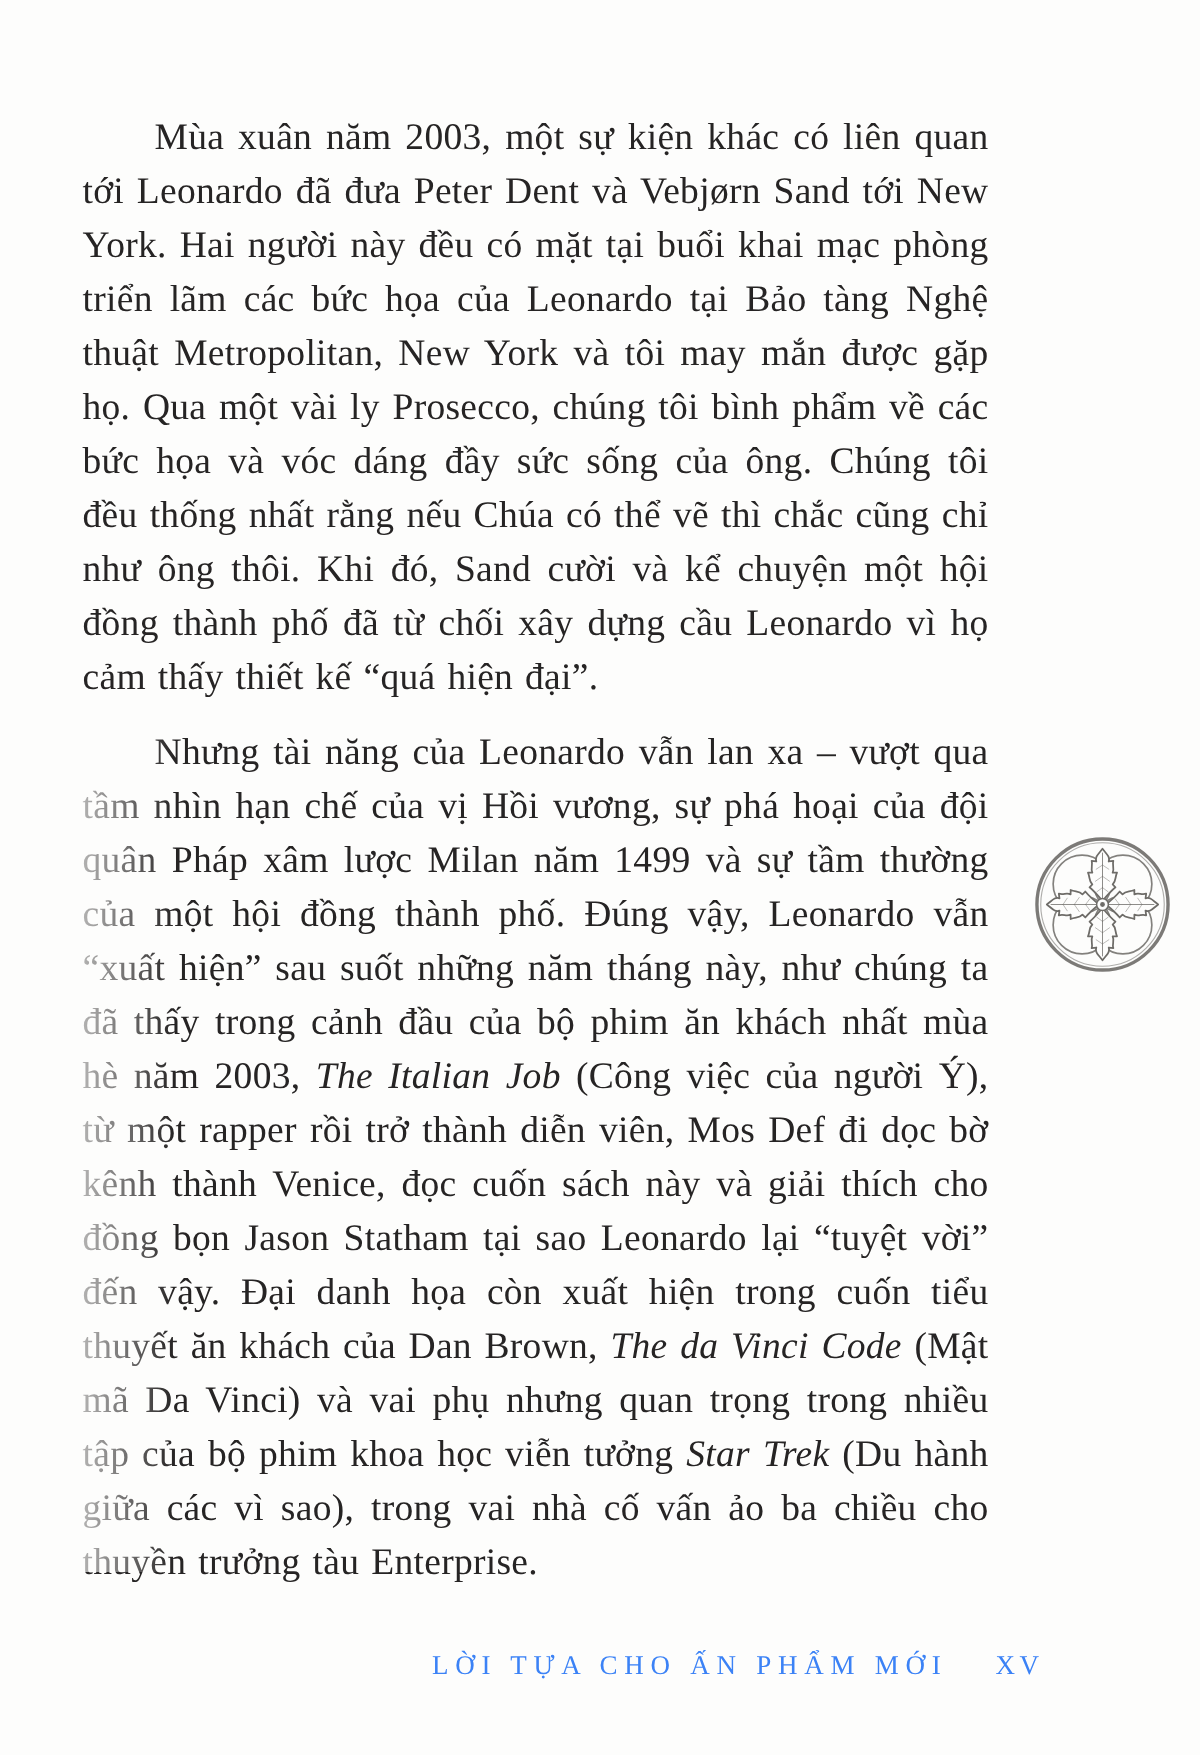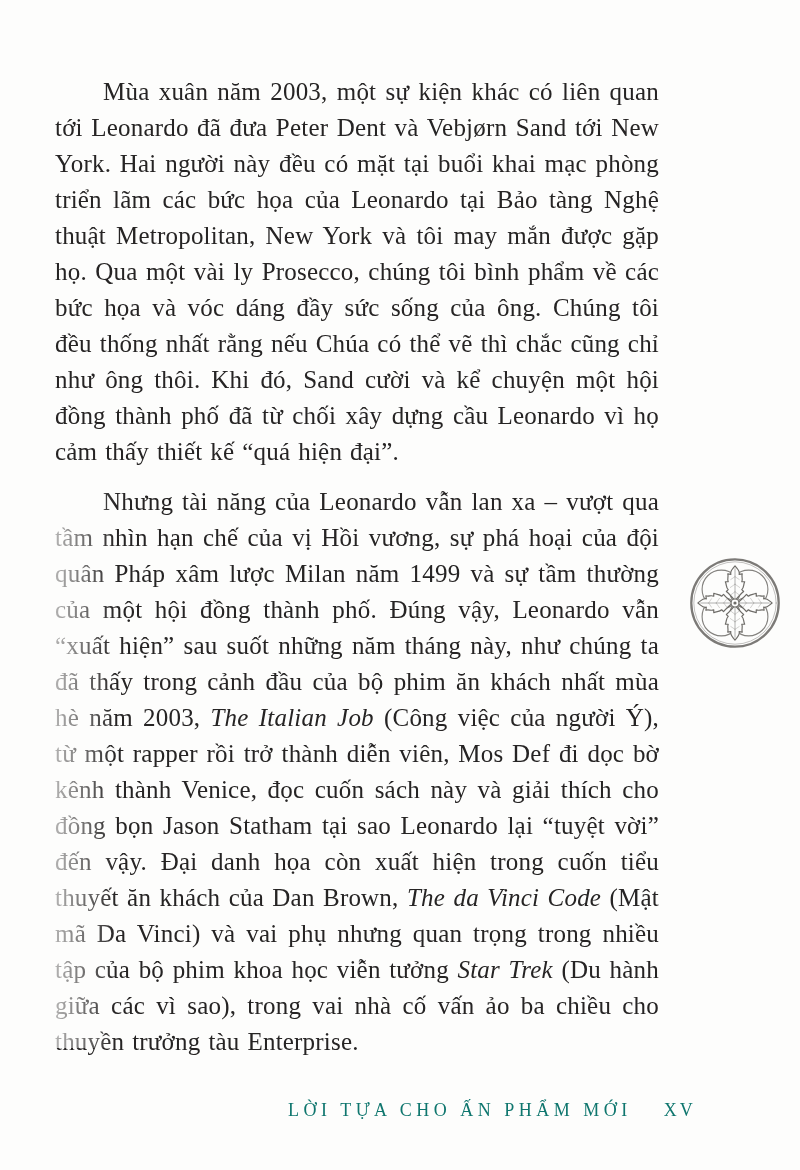--- a/index.html
+++ b/index.html
@@ -55,21 +55,21 @@
     width: 94px;
     height: 94px;
     color: #6e6c68;
   }
   .ornament svg { display: block; width: 100%; height: 100%; }
   .footer {
     position: absolute;
     left: 288px;
     top: 1100px;
     white-space: nowrap;
-    color: #0f766e;
+    color: #3b82f6;
   }
   .running-head {
     font-size: 18px;
     letter-spacing: 4.5px;
   }
   .page-num {
     font-size: 18px;
     letter-spacing: 3px;
     margin-left: 32px;
   }

